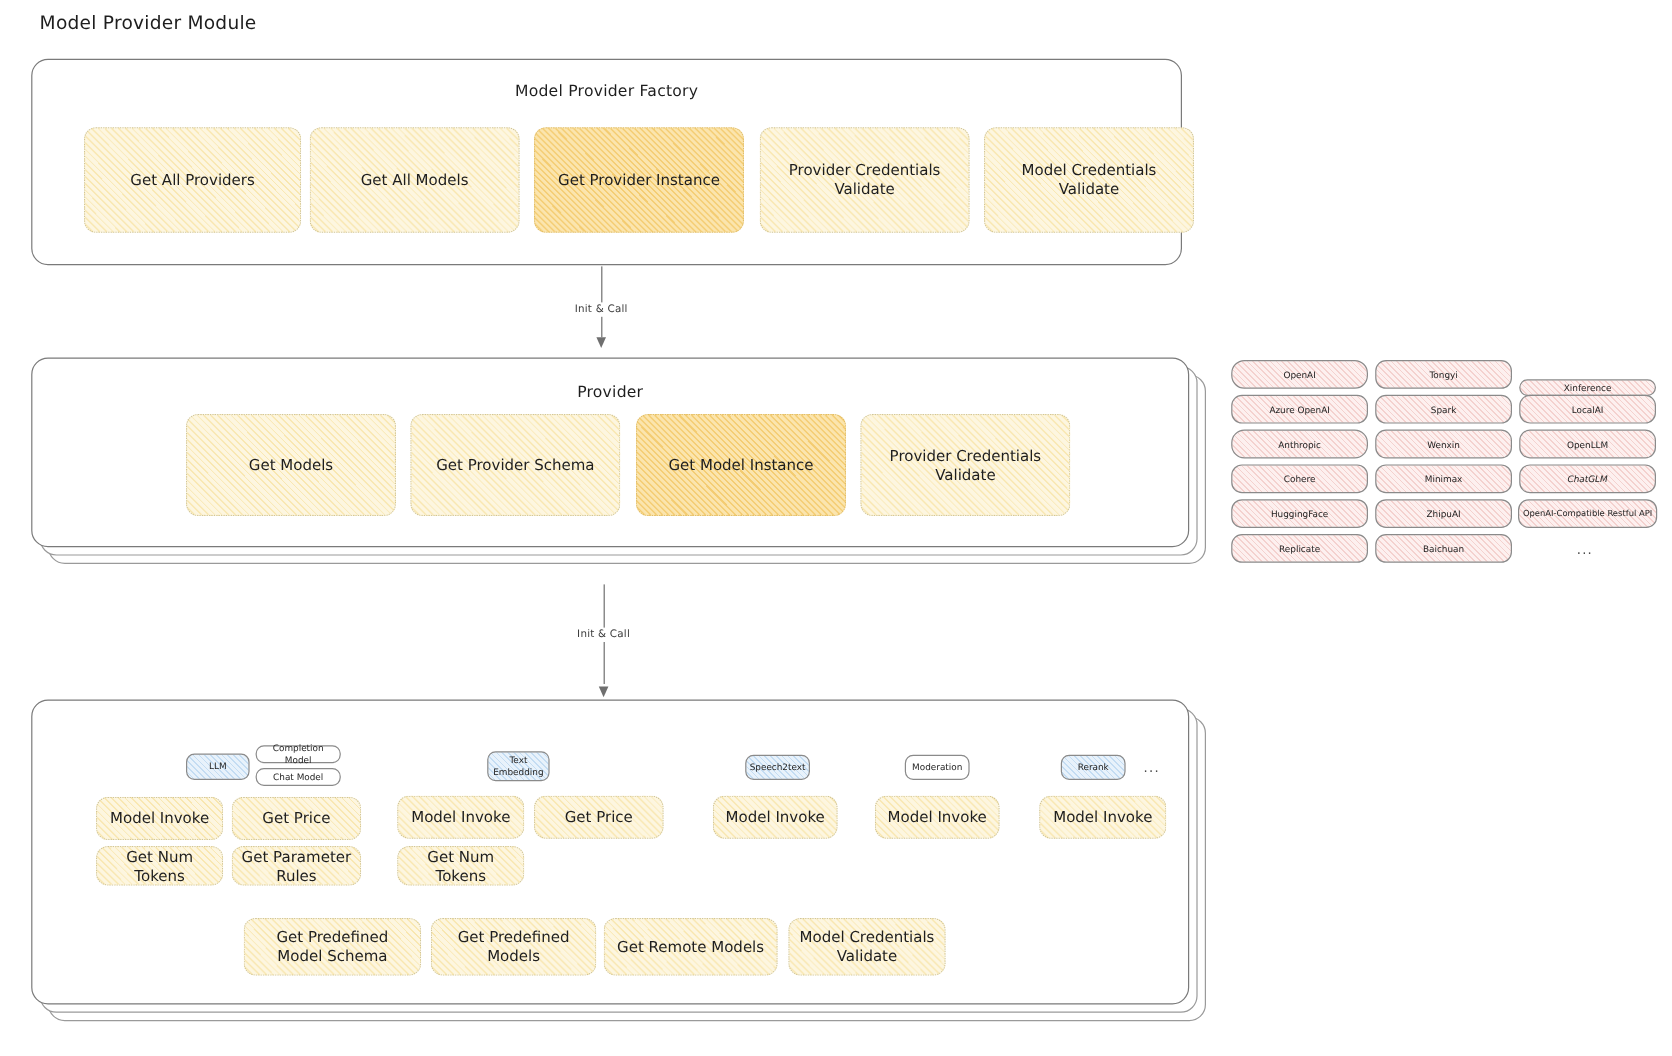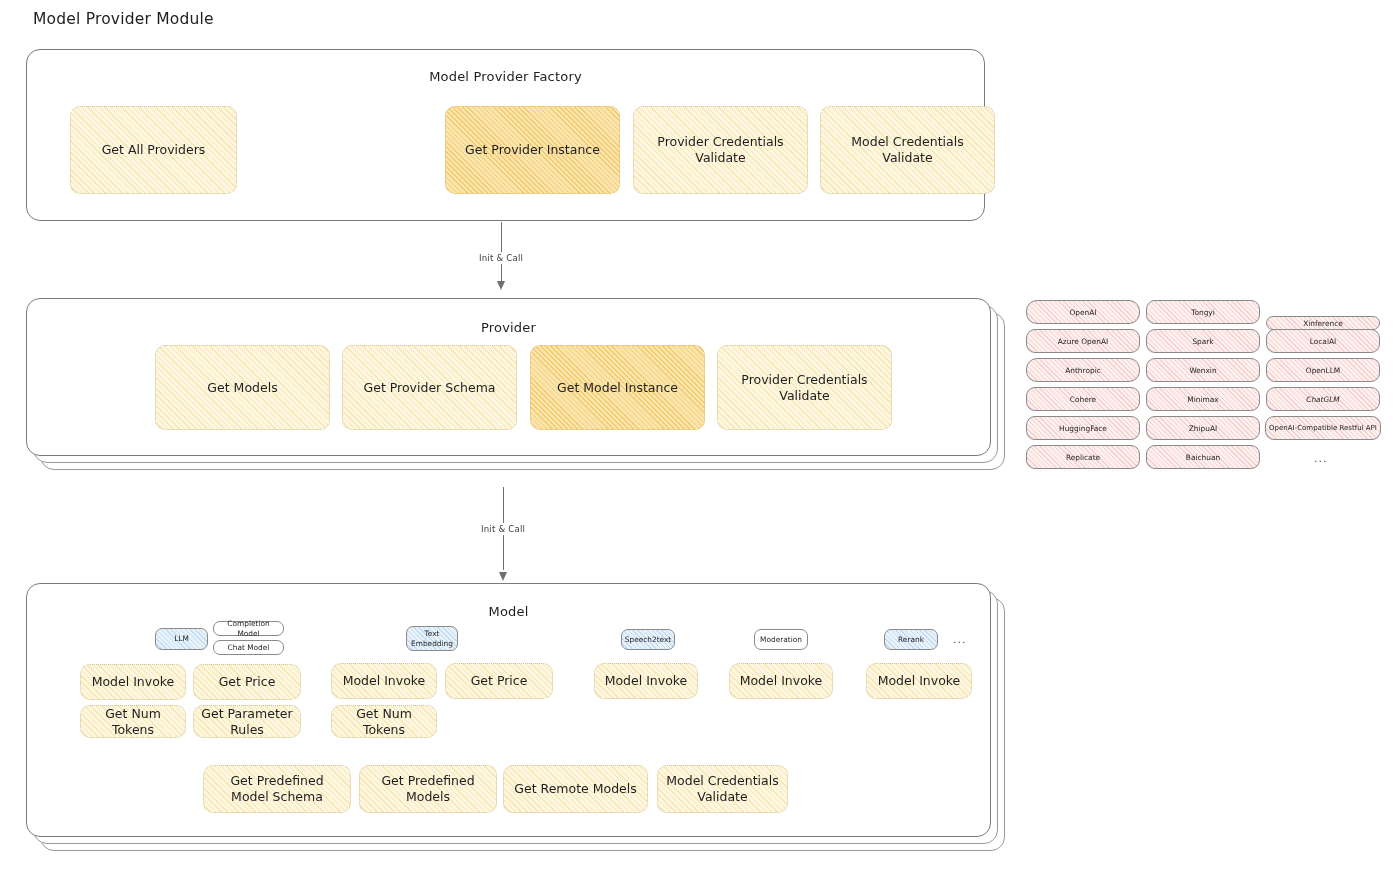--- a/index.html
+++ b/index.html
@@ -145,21 +145,22 @@
 <body>
 
 <div class="canvas">
 
   <div class="page-title hand">Model Provider Module</div>
 
   <div class="panel-stack" style="left:26px;top:49px;width:959px;height:172px;">
     <div class="panel" style="left:0;top:0;width:959px;height:172px;"></div>
     <div class="panel-title hand">Model Provider Factory</div>
 
-    <div class="chip" style="left:44px;top:57px;width:167px;height:88px;">Get All Providers</div>
+    <div class="chip" style="left:44px;top:57px;width:181px;height:88px;">Get All Providers</div>
+    <div class="chip" style="left:232px;top:57px;width:175px;height:88px;">Get All Models</div>
     <div class="chip strong" style="left:419px;top:57px;width:175px;height:88px;">Get Provider Instance</div>
     <div class="chip" style="left:607px;top:57px;width:175px;height:88px;">Provider Credentials Validate</div>
     <div class="chip" style="left:794px;top:57px;width:175px;height:88px;">Model Credentials Validate</div>
   </div>
 
   <div>
     <div class="arrow-line" style="left:501px;top:222px;height:59px;"></div>
     <div class="arrow-head" style="left:501.5px;top:289px;"></div>
     <div class="arrow-label hand" style="left:501px;top:252px;">Init &amp; Call</div>
   </div>
@@ -203,21 +204,20 @@
   <div>
     <div class="arrow-line" style="left:503px;top:487px;height:83px;"></div>
     <div class="arrow-head" style="left:503.5px;top:580px;"></div>
     <div class="arrow-label hand" style="left:503px;top:523px;">Init &amp; Call</div>
   </div>
 
   <div class="panel-stack" style="left:26px;top:583px;width:985px;height:270px;">
     <div class="panel-shadow" style="left:14px;top:14px;width:965px;height:254px;"></div>
     <div class="panel-shadow" style="left:7px;top:7px;width:965px;height:254px;"></div>
     <div class="panel" style="left:0;top:0;width:965px;height:254px;"></div>
-    <div class="panel-title hand" style="width:965px;top:21px;">Model</div>
 
     <div class="badge blue" style="left:129px;top:45px;width:53px;height:22px;">LLM</div>
     <div class="badge" style="left:187px;top:38px;width:71px;height:15px;">Completion Model</div>
     <div class="badge" style="left:187px;top:57px;width:71px;height:15px;">Chat Model</div>
 
     <div class="chip" style="left:54px;top:81px;width:106px;height:36px;">Model Invoke</div>
     <div class="chip" style="left:167px;top:81px;width:108px;height:36px;">Get Price</div>
     <div class="chip" style="left:54px;top:122px;width:106px;height:33px;">Get Num Tokens</div>
     <div class="chip" style="left:167px;top:122px;width:108px;height:33px;">Get Parameter Rules</div>
 

